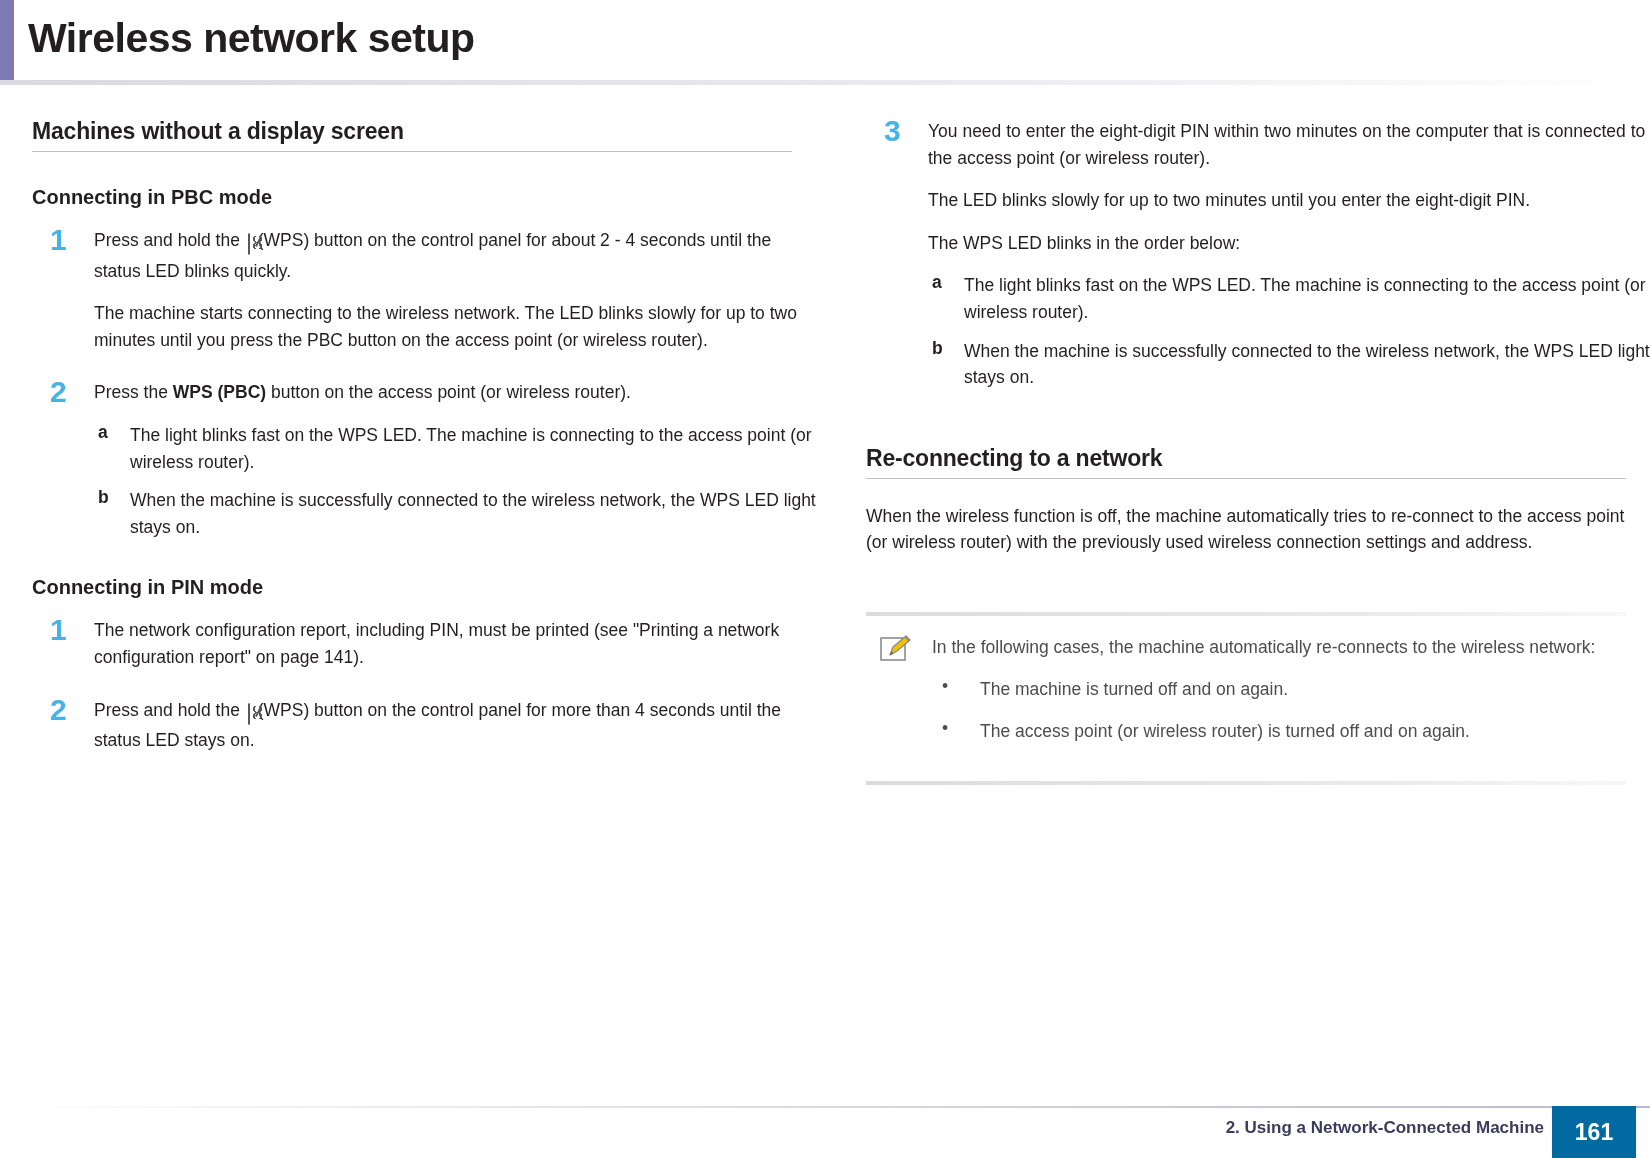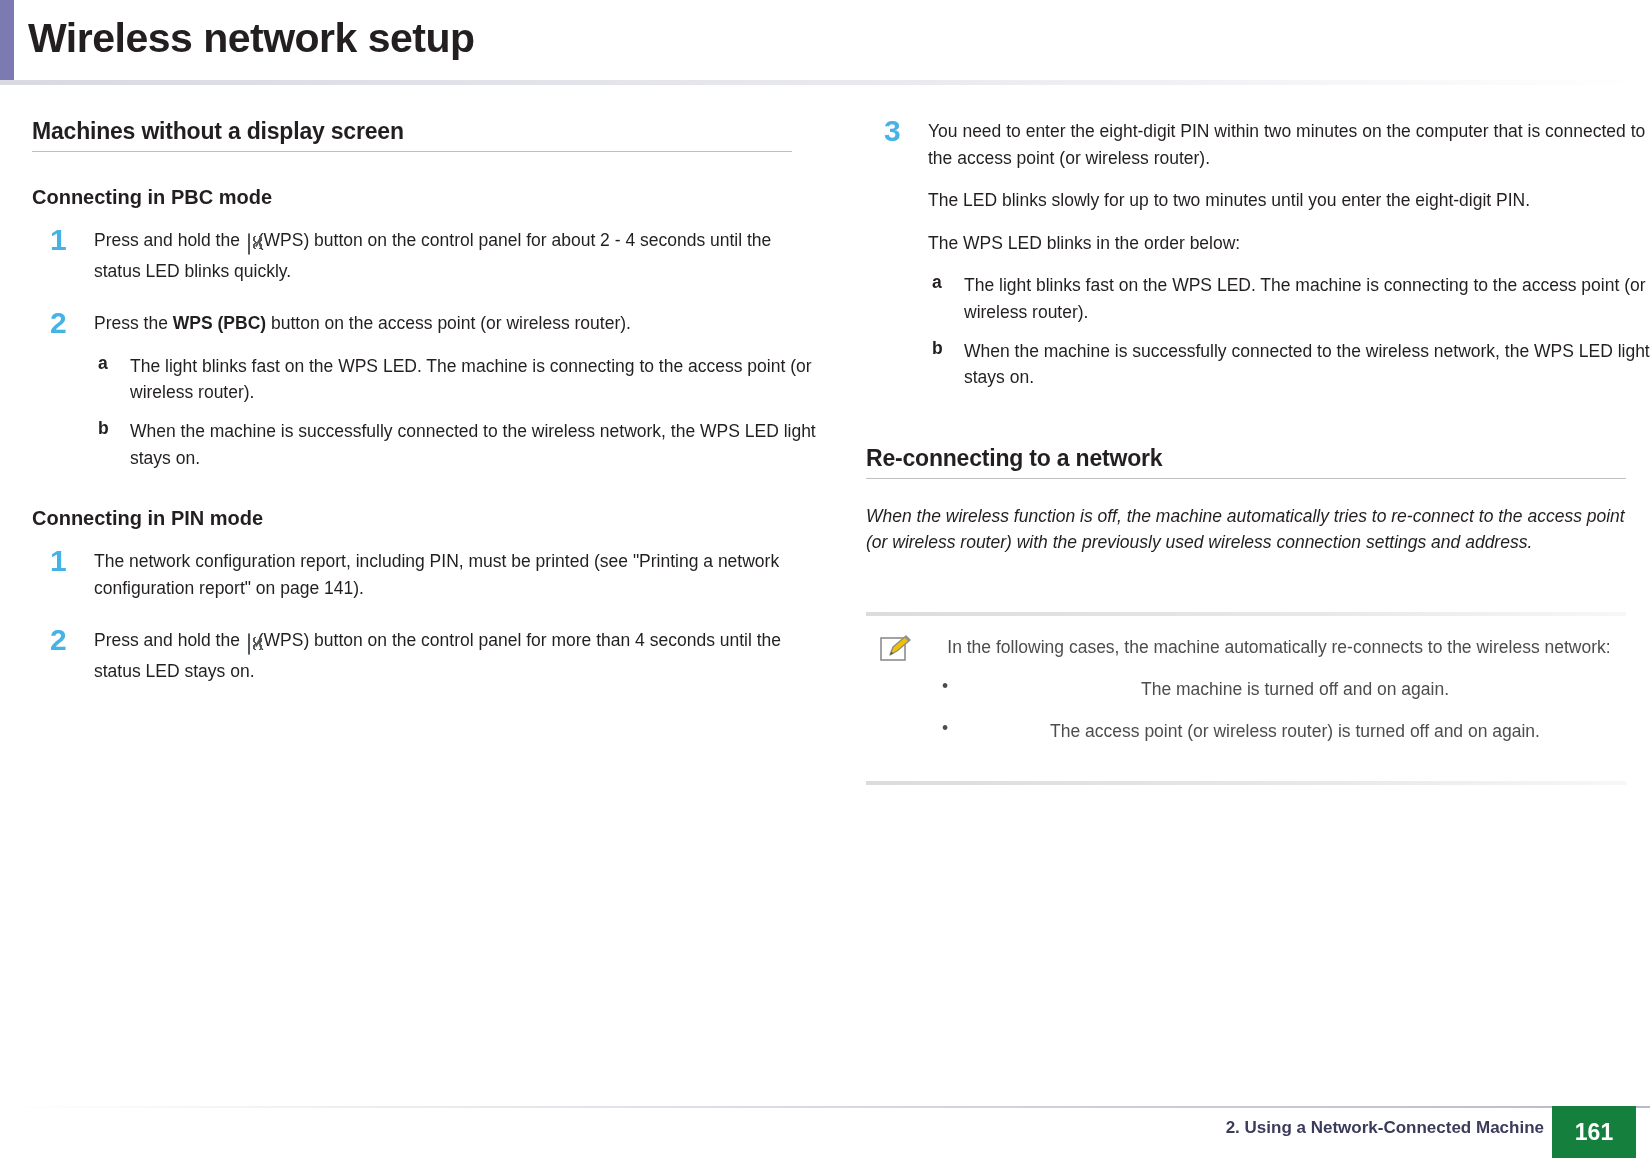--- a/index.html
+++ b/index.html
@@ -195,21 +195,20 @@
     left: 14px;
     top: 18px;
     width: 34px;
     height: 30px;
   }
   .note-body p {
     font-size: 17.5px;
     line-height: 1.5;
     margin: 0 0 10px 0;
     color: #4d4d4d;
-    text-align: center;
   }
   .note-bullet {
     position: relative;
     padding-left: 32px;
     margin: 8px 0 4px 0;
   }
   .note-bullet .dot {
     position: absolute;
     left: 10px;
     top: 0;
@@ -241,21 +240,21 @@
     font-size: 17px;
     font-weight: bold;
     color: #3b3b5c;
   }
   .footer-page {
     position: absolute;
     right: 14px;
     top: 0;
     width: 84px;
     height: 52px;
-    background: #15803d;
+    background: #0369a1;
     color: #ffffff;
     font-size: 23px;
     font-weight: bold;
     display: flex;
     align-items: center;
     justify-content: center;
   }
 </style>
 </head>
 <body>
@@ -273,20 +272,21 @@
 
     <h3 class="sub">Connecting in PBC mode</h3>
 
     <div class="step">
       <span class="step-num">1</span>
       <p>
         <span>Press and hold the</span>
         <span class="icon-inline"><span class="wps-icon"></span></span>
         <span>(WPS) button on the control panel for about 2 - 4 seconds until the status LED blinks quickly.</span>
       </p>
+      <p>The machine starts connecting to the wireless network. The LED blinks slowly for up to two minutes until you press the PBC button on the access point (or wireless router).</p>
     </div>
 
     <div class="step">
       <span class="step-num">2</span>
       <p>
         <span>Press the</span>
         <b>WPS (PBC)</b>
         <span>button on the access point (or wireless router).</span>
       </p>
       <div class="substep">
@@ -330,21 +330,21 @@
       </div>
       <div class="substep">
         <span class="letter">b</span>
         <p>When the machine is successfully connected to the wireless network, the WPS LED light stays on.</p>
       </div>
     </div>
 
     <h2 class="section" style="margin-top:54px;">Re-connecting to a network</h2>
     <div class="section-rule" style="margin-bottom:24px;"></div>
 
-    <p class="para" style="width:765px;font-style:italic;">When the wireless function is off, the machine automatically tries to re-connect to the access point (or wireless router) with the previously used wireless connection settings and address.</p>
+    <p class="para" style="width:765px;">When the wireless function is off, the machine automatically tries to re-connect to the access point (or wireless router) with the previously used wireless connection settings and address.</p>
 
     <div class="note-box">
       <div class="note-rule-top"></div>
       <div class="note-body">
         <span class="note-icon">
           <svg width="34" height="30" viewBox="0 0 34 30">
             <rect x="1" y="4" width="24" height="22" fill="none" stroke="#8c8c8c" stroke-width="1.6"></rect>
             <path d="M10 21 L13 13 L26 2 L30 6 L17 17 Z" fill="#f2c200" stroke="#8c8c8c" stroke-width="1.4" stroke-linejoin="round"></path>
             <path d="M10 21 L13.4 19.6 L11.5 17.6 Z" fill="#5a5a5a"></path>
             <line x1="25" y1="3" x2="29" y2="7" stroke="#8c8c8c" stroke-width="1.2"></line>

